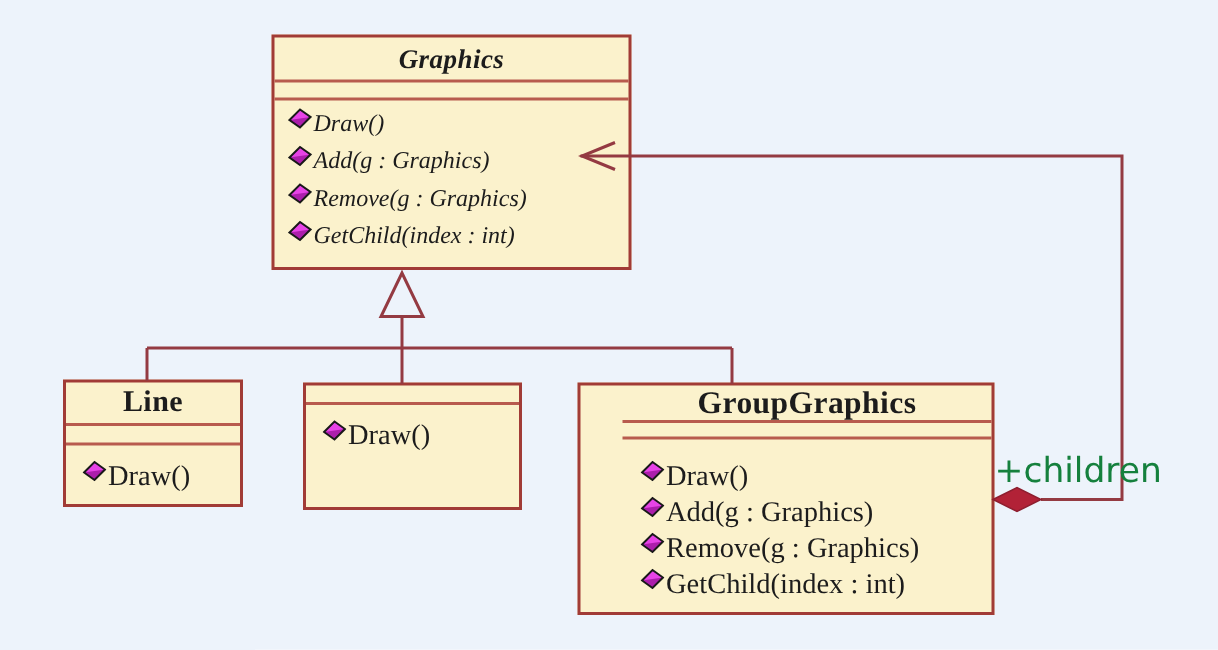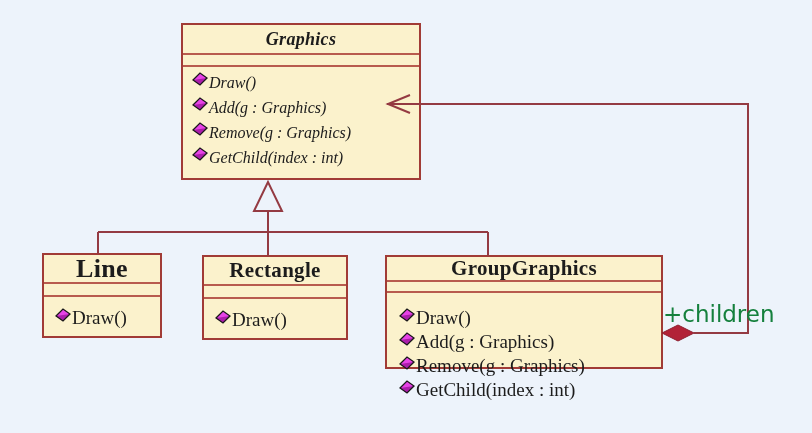--- a/index.html
+++ b/index.html
@@ -33,34 +33,34 @@
 
   
   .box-graphics{left:145px;top:23px;width:240px;height:157px;margin-left:36px;}
   .box-graphics .cb-title{height:28px;font-size:18px;font-style:italic;}
   .box-graphics .cb-attrs{height:10px;}
   .box-graphics .cb-methods{padding:7px 4px 0 9px;font-size:16px;font-style:italic;}
   .box-graphics .method-row{height:25px;}
 
   
   .box-line{left:42px;top:253px;width:120px;height:85px;}
-  .box-line .cb-title{height:27px;font-size:26px;}
+  .box-line .cb-title{height:27px;font-size:20px;}
   .box-line .cb-attrs{height:11px;}
   .box-line .cb-methods{padding:10px 2px 0 11px;font-size:19px;}
   .box-line .method-row{height:23px;}
 
   
   .box-rectangle{left:202px;top:255px;width:146px;height:85px;}
   .box-rectangle .cb-title{height:27px;font-size:21px;}
   .box-rectangle .cb-attrs{height:11px;}
   .box-rectangle .cb-methods{padding:10px 2px 0 11px;font-size:19px;}
   .box-rectangle .method-row{height:23px;}
 
   
-  .box-groupgraphics{left:385px;top:255px;width:278px;height:114px;}
+  .box-groupgraphics{left:385px;top:255px;width:278px;height:155px;padding-left:28px;}
   .box-groupgraphics .cb-title{height:23px;font-size:21px;}
   .box-groupgraphics .cb-attrs{height:9px;}
   .box-groupgraphics .cb-methods{padding:14px 4px 0 12px;font-size:19px;}
   .box-groupgraphics .method-row{height:24px;}
 
   .assoc-label{
     position:absolute;left:663px;top:301px;z-index:6;
     font-family:"DejaVu Sans", "Liberation Sans", sans-serif;
     font-size:23px;color:#15803d;white-space:nowrap;
   }
@@ -118,21 +118,20 @@
               <polygon points="1,8 8,1 15,6 8,13" fill="#E743E7"></polygon>
               <polygon points="1,8 8,13 15,6" fill="#AC1EAC"></polygon>
               <polygon points="1,8 8,1 15,6 8,13" fill="none" stroke="#191919" stroke-width="1.3"></polygon>
             </svg></span>
         <span class="mtext">Draw()</span>
       </div>
     </div>
   </div>
 
   <div class="class-box box-rectangle">
-    <div class="cb-title">Rectangle</div>
     <div class="cb-attrs"></div>
     <div class="cb-methods">
       <div class="method-row">
         <span class="vis-icon"><svg width="16" height="14" viewBox="0 0 16 14">
               <polygon points="1,8 8,1 15,6 8,13" fill="#E743E7"></polygon>
               <polygon points="1,8 8,13 15,6" fill="#AC1EAC"></polygon>
               <polygon points="1,8 8,1 15,6 8,13" fill="none" stroke="#191919" stroke-width="1.3"></polygon>
             </svg></span>
         <span class="mtext">Draw()</span>
       </div>

